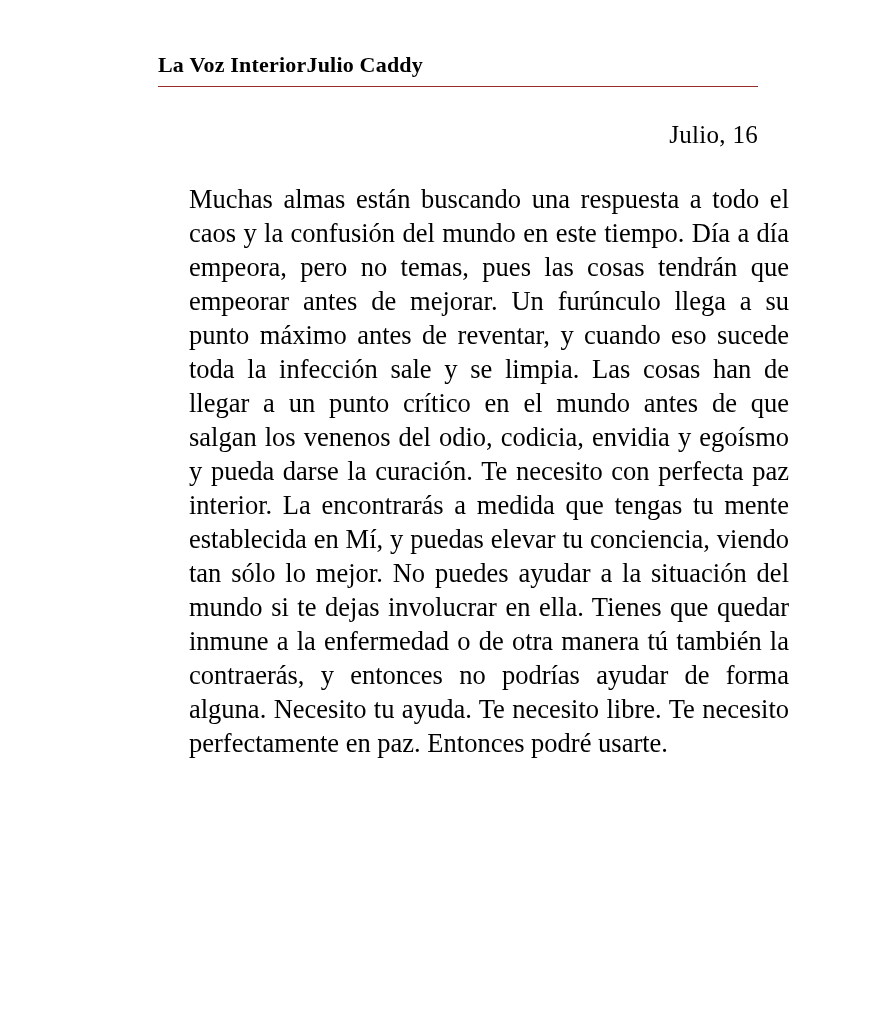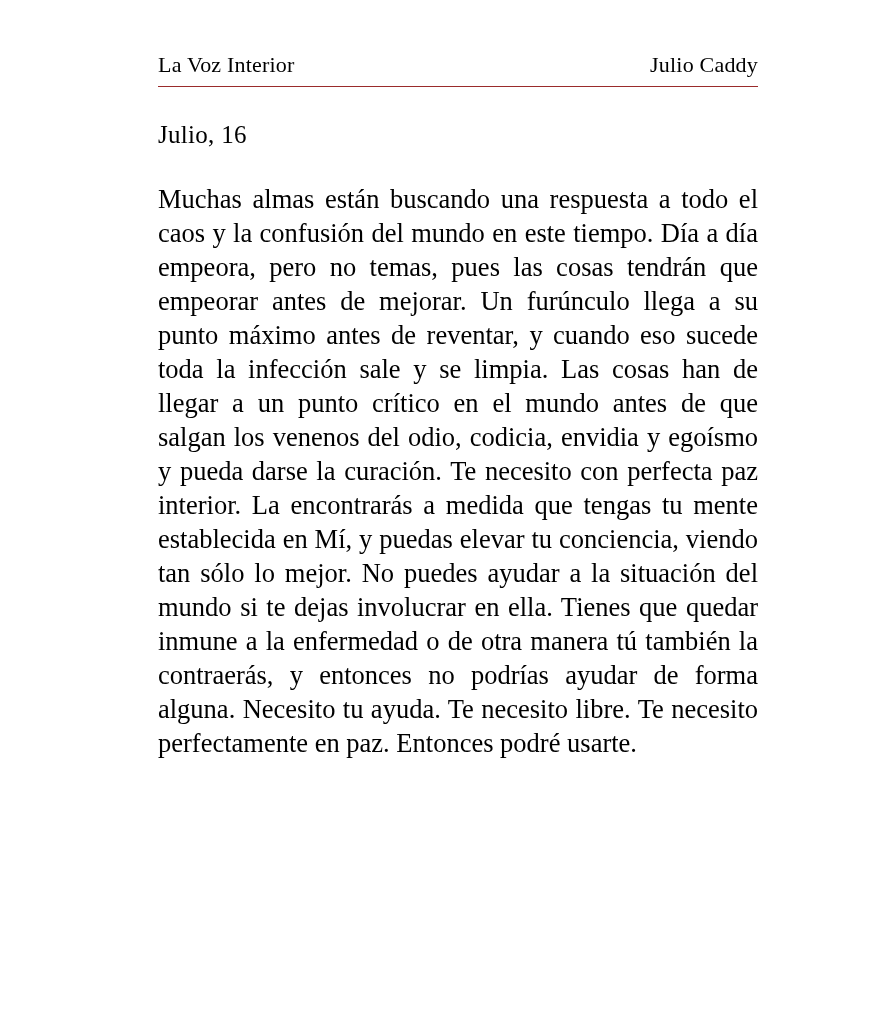--- a/index.html
+++ b/index.html
@@ -17,48 +17,50 @@
   .page {
     position: relative;
     width: 878px;
     height: 1024px;
     background: #ffffff;
     box-sizing: border-box;
     padding: 52px 120px 0 158px;
   }
   .header {
     display: flex;
-    justify-content: space-between;
     align-items: baseline;
     font-size: 22px;
     letter-spacing: 0.2px;
     padding-bottom: 8px;
+    font-weight: bold;
   }
   .header-left, .header-right {
     white-space: nowrap;
   }
   .header-rule {
     border: none;
     border-top: 1.5px solid #9a2b2b;
     margin: 0 0 0 0;
     width: 600px;
   }
   .date-line {
     margin-top: 34px;
     font-size: 25px;
     letter-spacing: 0.3px;
+    text-align: right;
   }
   .body-text {
     margin-top: 33px;
     font-size: 26.5px;
     line-height: 34px;
     text-align: justify;
     text-justify: inter-word;
     width: 600px;
     hyphens: none;
+    margin-left: 31px;
   }
 </style>
 </head>
 <body>
 
 <div class="page">
 
   <div class="header">
     <span class="header-left">La Voz Interior</span>
     <span class="header-right">Julio Caddy</span>

